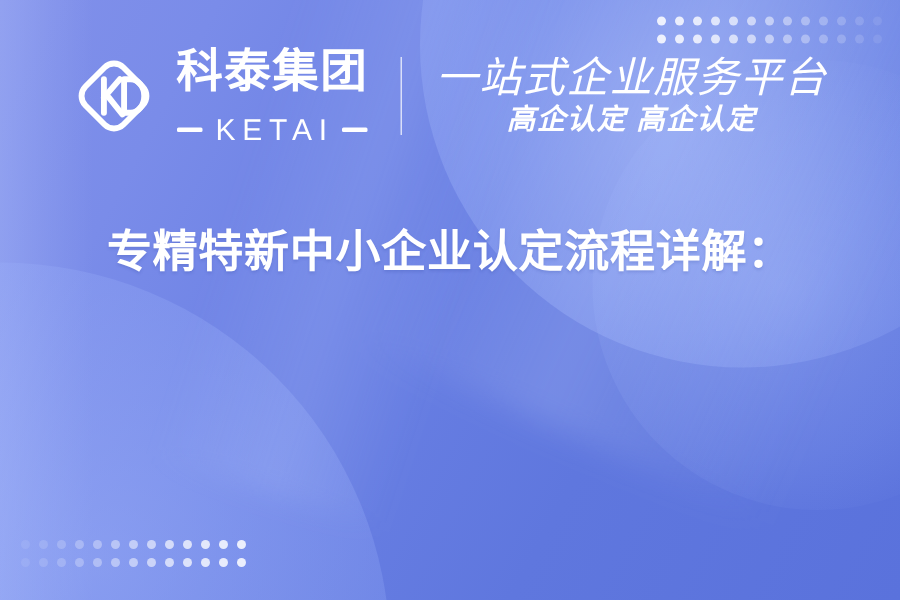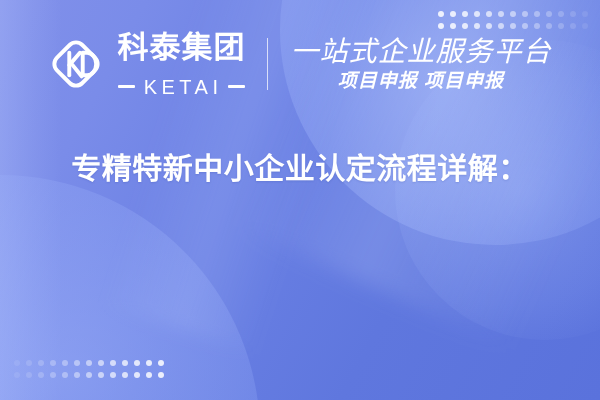--- a/index.html
+++ b/index.html
@@ -275,21 +275,21 @@
           <span class="brand-en">KETAI</span>
           <span class="rule"></span>
         </div>
       </div>
     </div>
 
     <div class="divider"></div>
 
     <div class="tagline">
       <div class="tagline-main">一站式企业服务平台</div>
-      <div class="tagline-sub">项目申报 项目申报</div>
+      <div class="tagline-sub">高企认定 高企认定</div>
     </div>
 
   </div>
 
   <div class="headline">
     <div class="headline-line">专精特新中小企业认定流程详解：</div>
   </div>
 
 </div>
 

